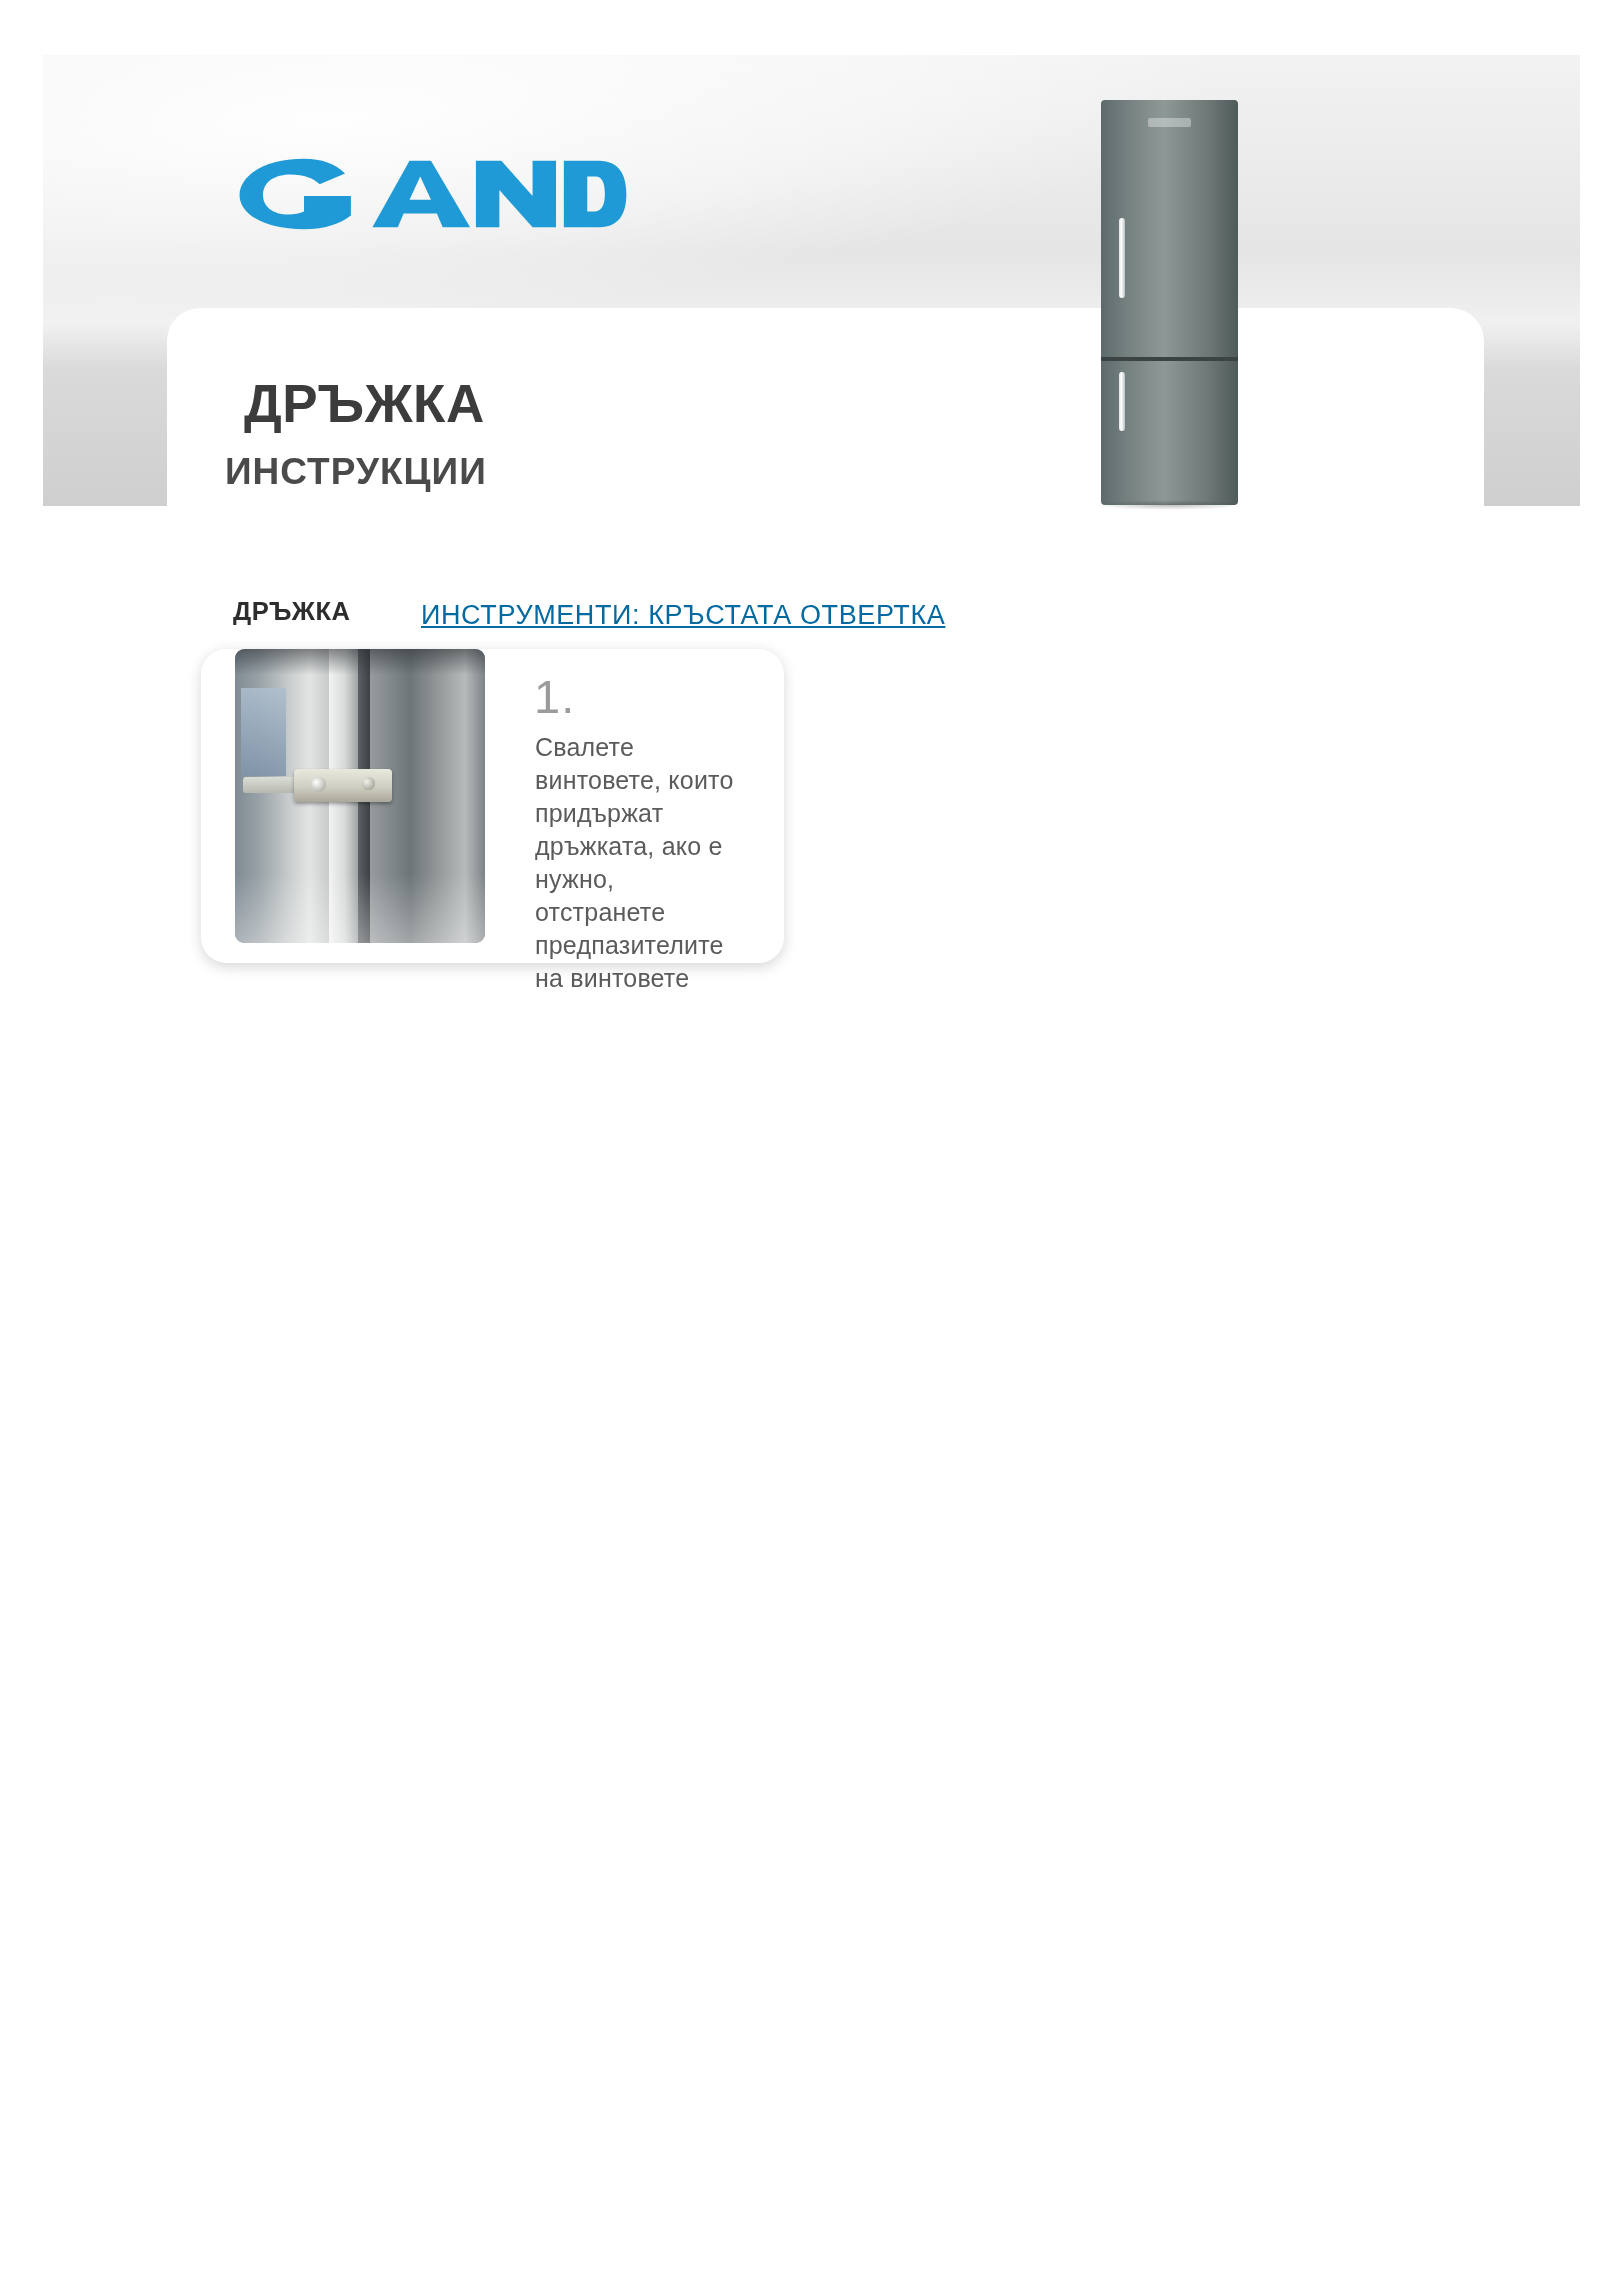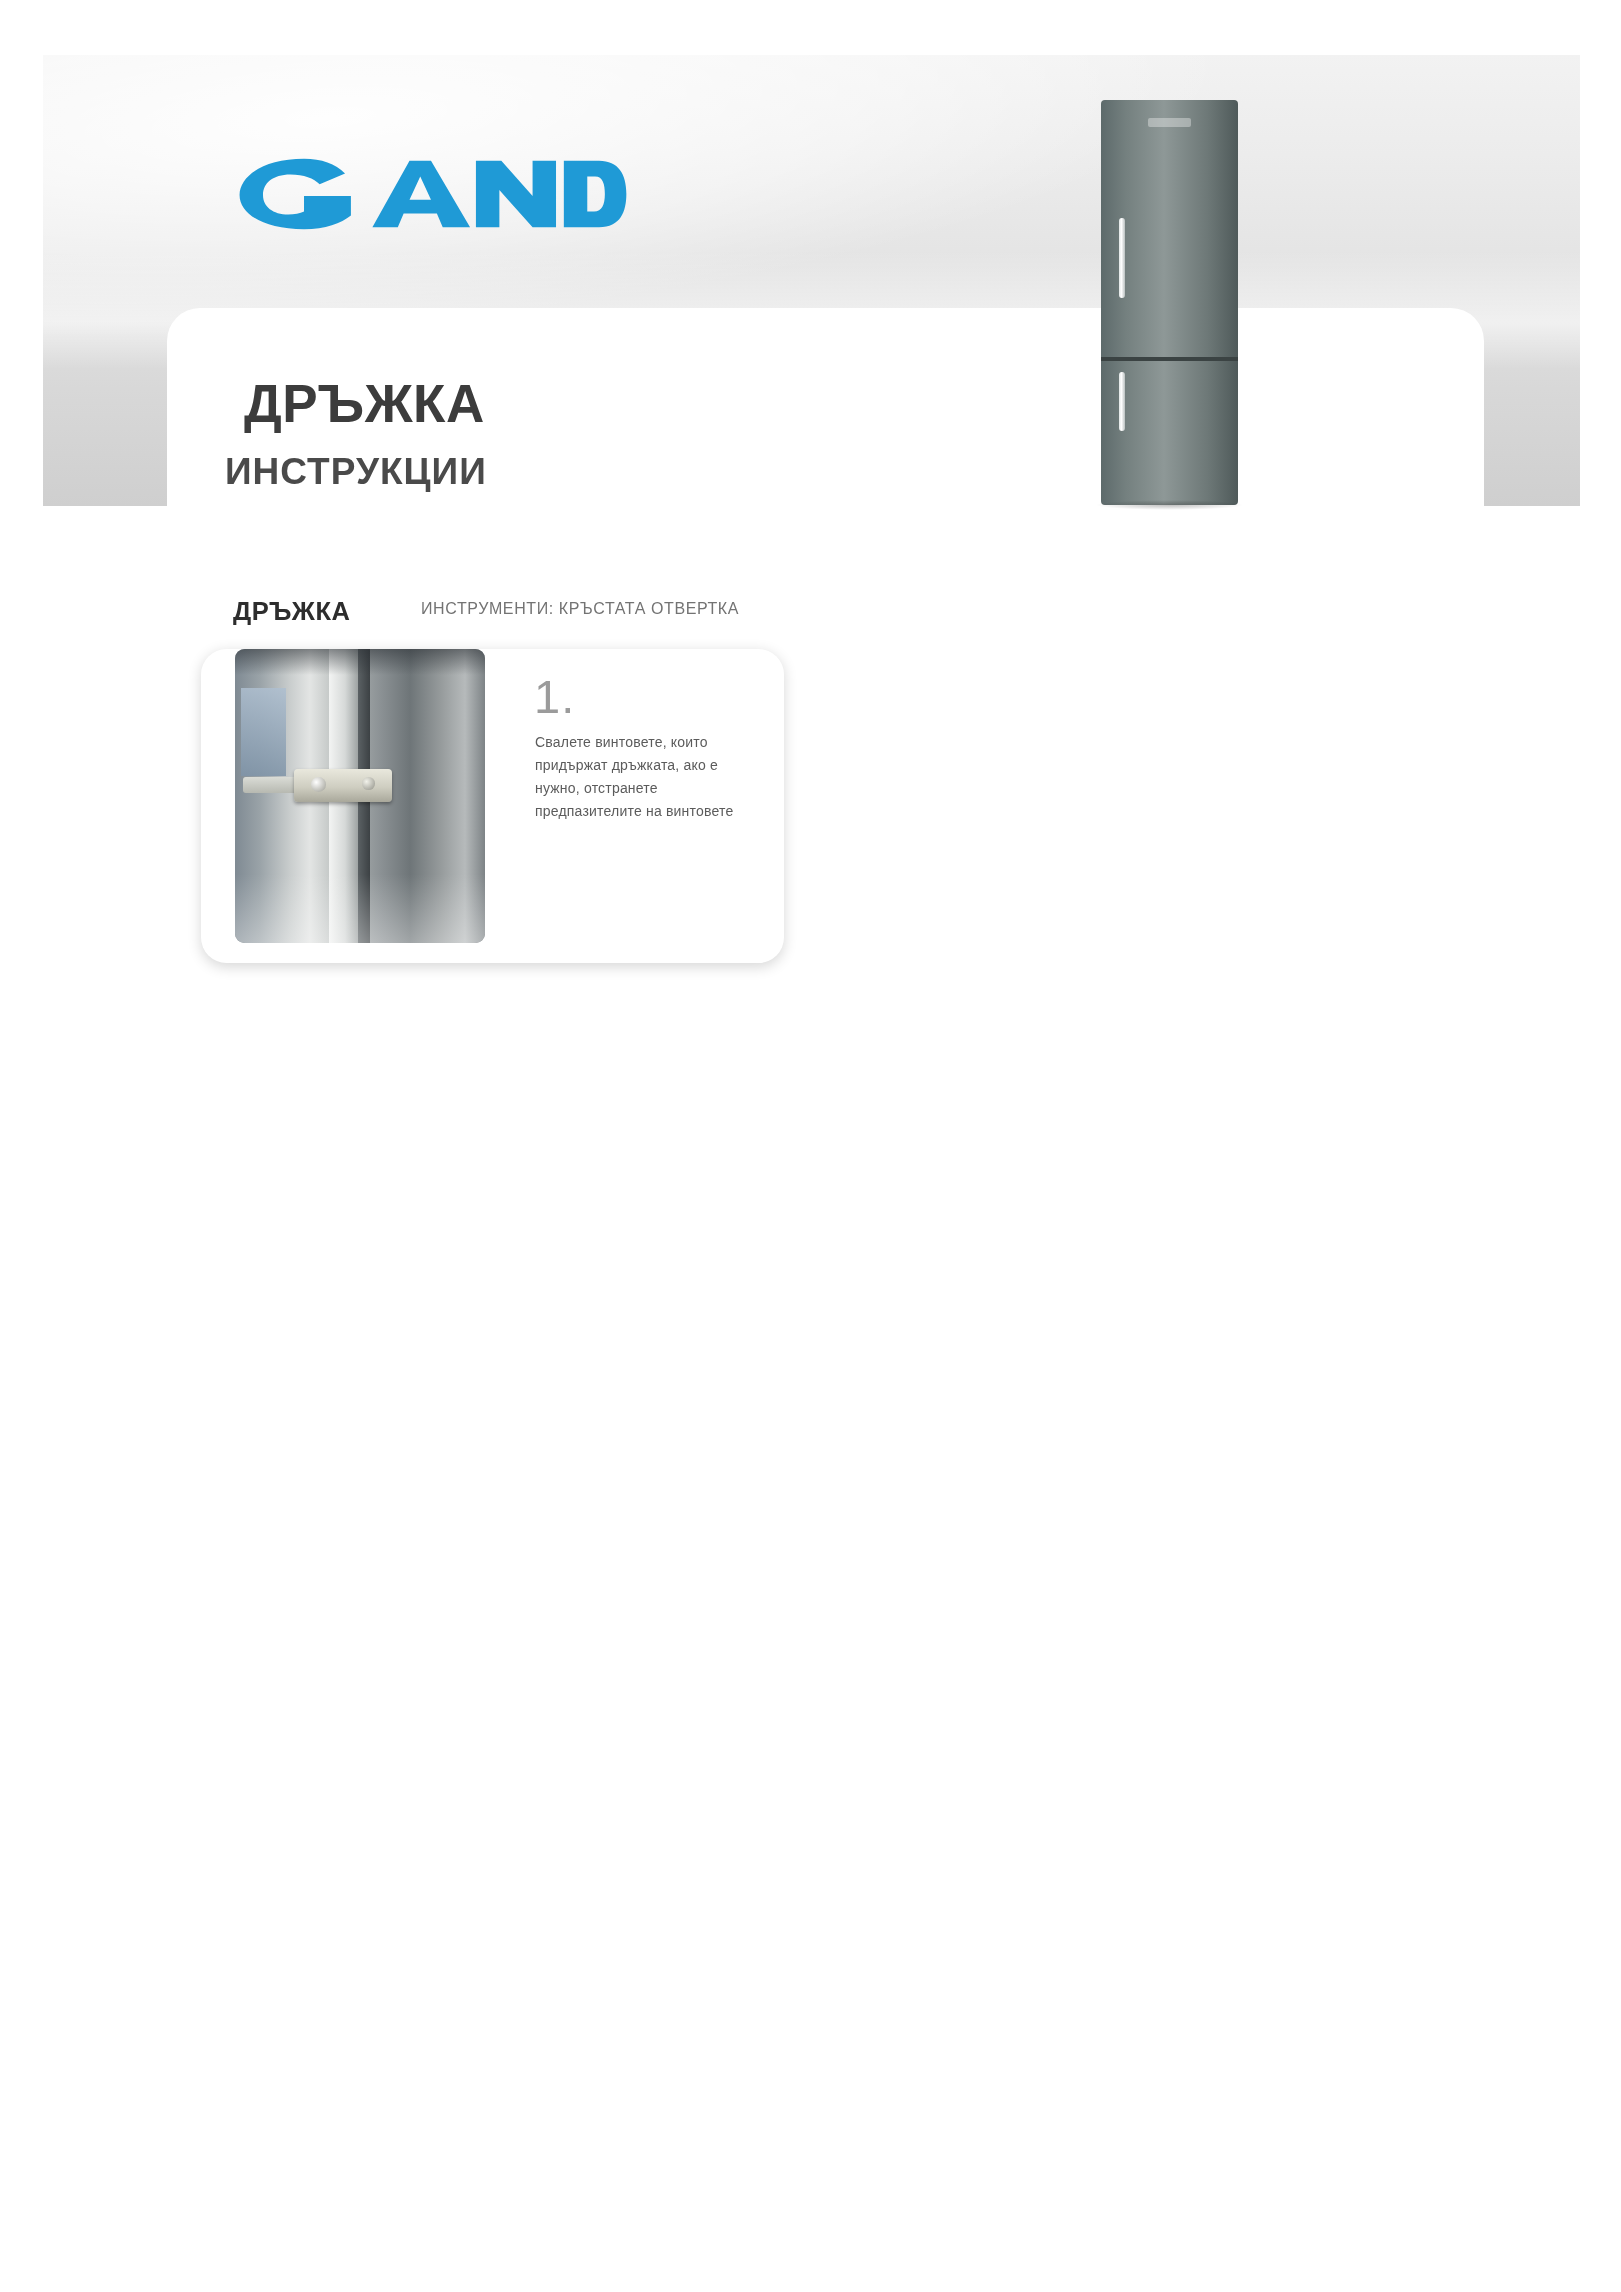--- a/index.html
+++ b/index.html
@@ -171,23 +171,24 @@
     top: 583px;
     font-size: 25.5px;
     font-weight: bold;
     color: #2d2d2d;
     letter-spacing: 0.5px;
   }
   .tools-label {
     position: absolute;
     left: 421px;
     top: 586px;
-    font-size: 16px;
-    color: #737373;
+    font-size: 27px;
+    color: #0369a1;
     letter-spacing: 0.6px;
+    text-decoration: underline;
   }
 
   
   .step-card {
     position: absolute;
     left: 201px;
     top: 635px;
     width: 583px;
     height: 314px;
     background: #ffffff;
@@ -290,22 +291,22 @@
     color: #9b9b9b;
     font-weight: 300;
     line-height: 1;
     letter-spacing: 1px;
   }
   .step-text {
     position: absolute;
     left: 535px;
     top: 717px;
     width: 211px;
-    font-size: 14px;
-    line-height: 23px;
+    font-size: 25px;
+    line-height: 33px;
     color: #5b5b5b;
     letter-spacing: 0.2px;
   }
 </style>
 </head>
 <body>
 
 <div class="page">
 
   <div class="header-band">

